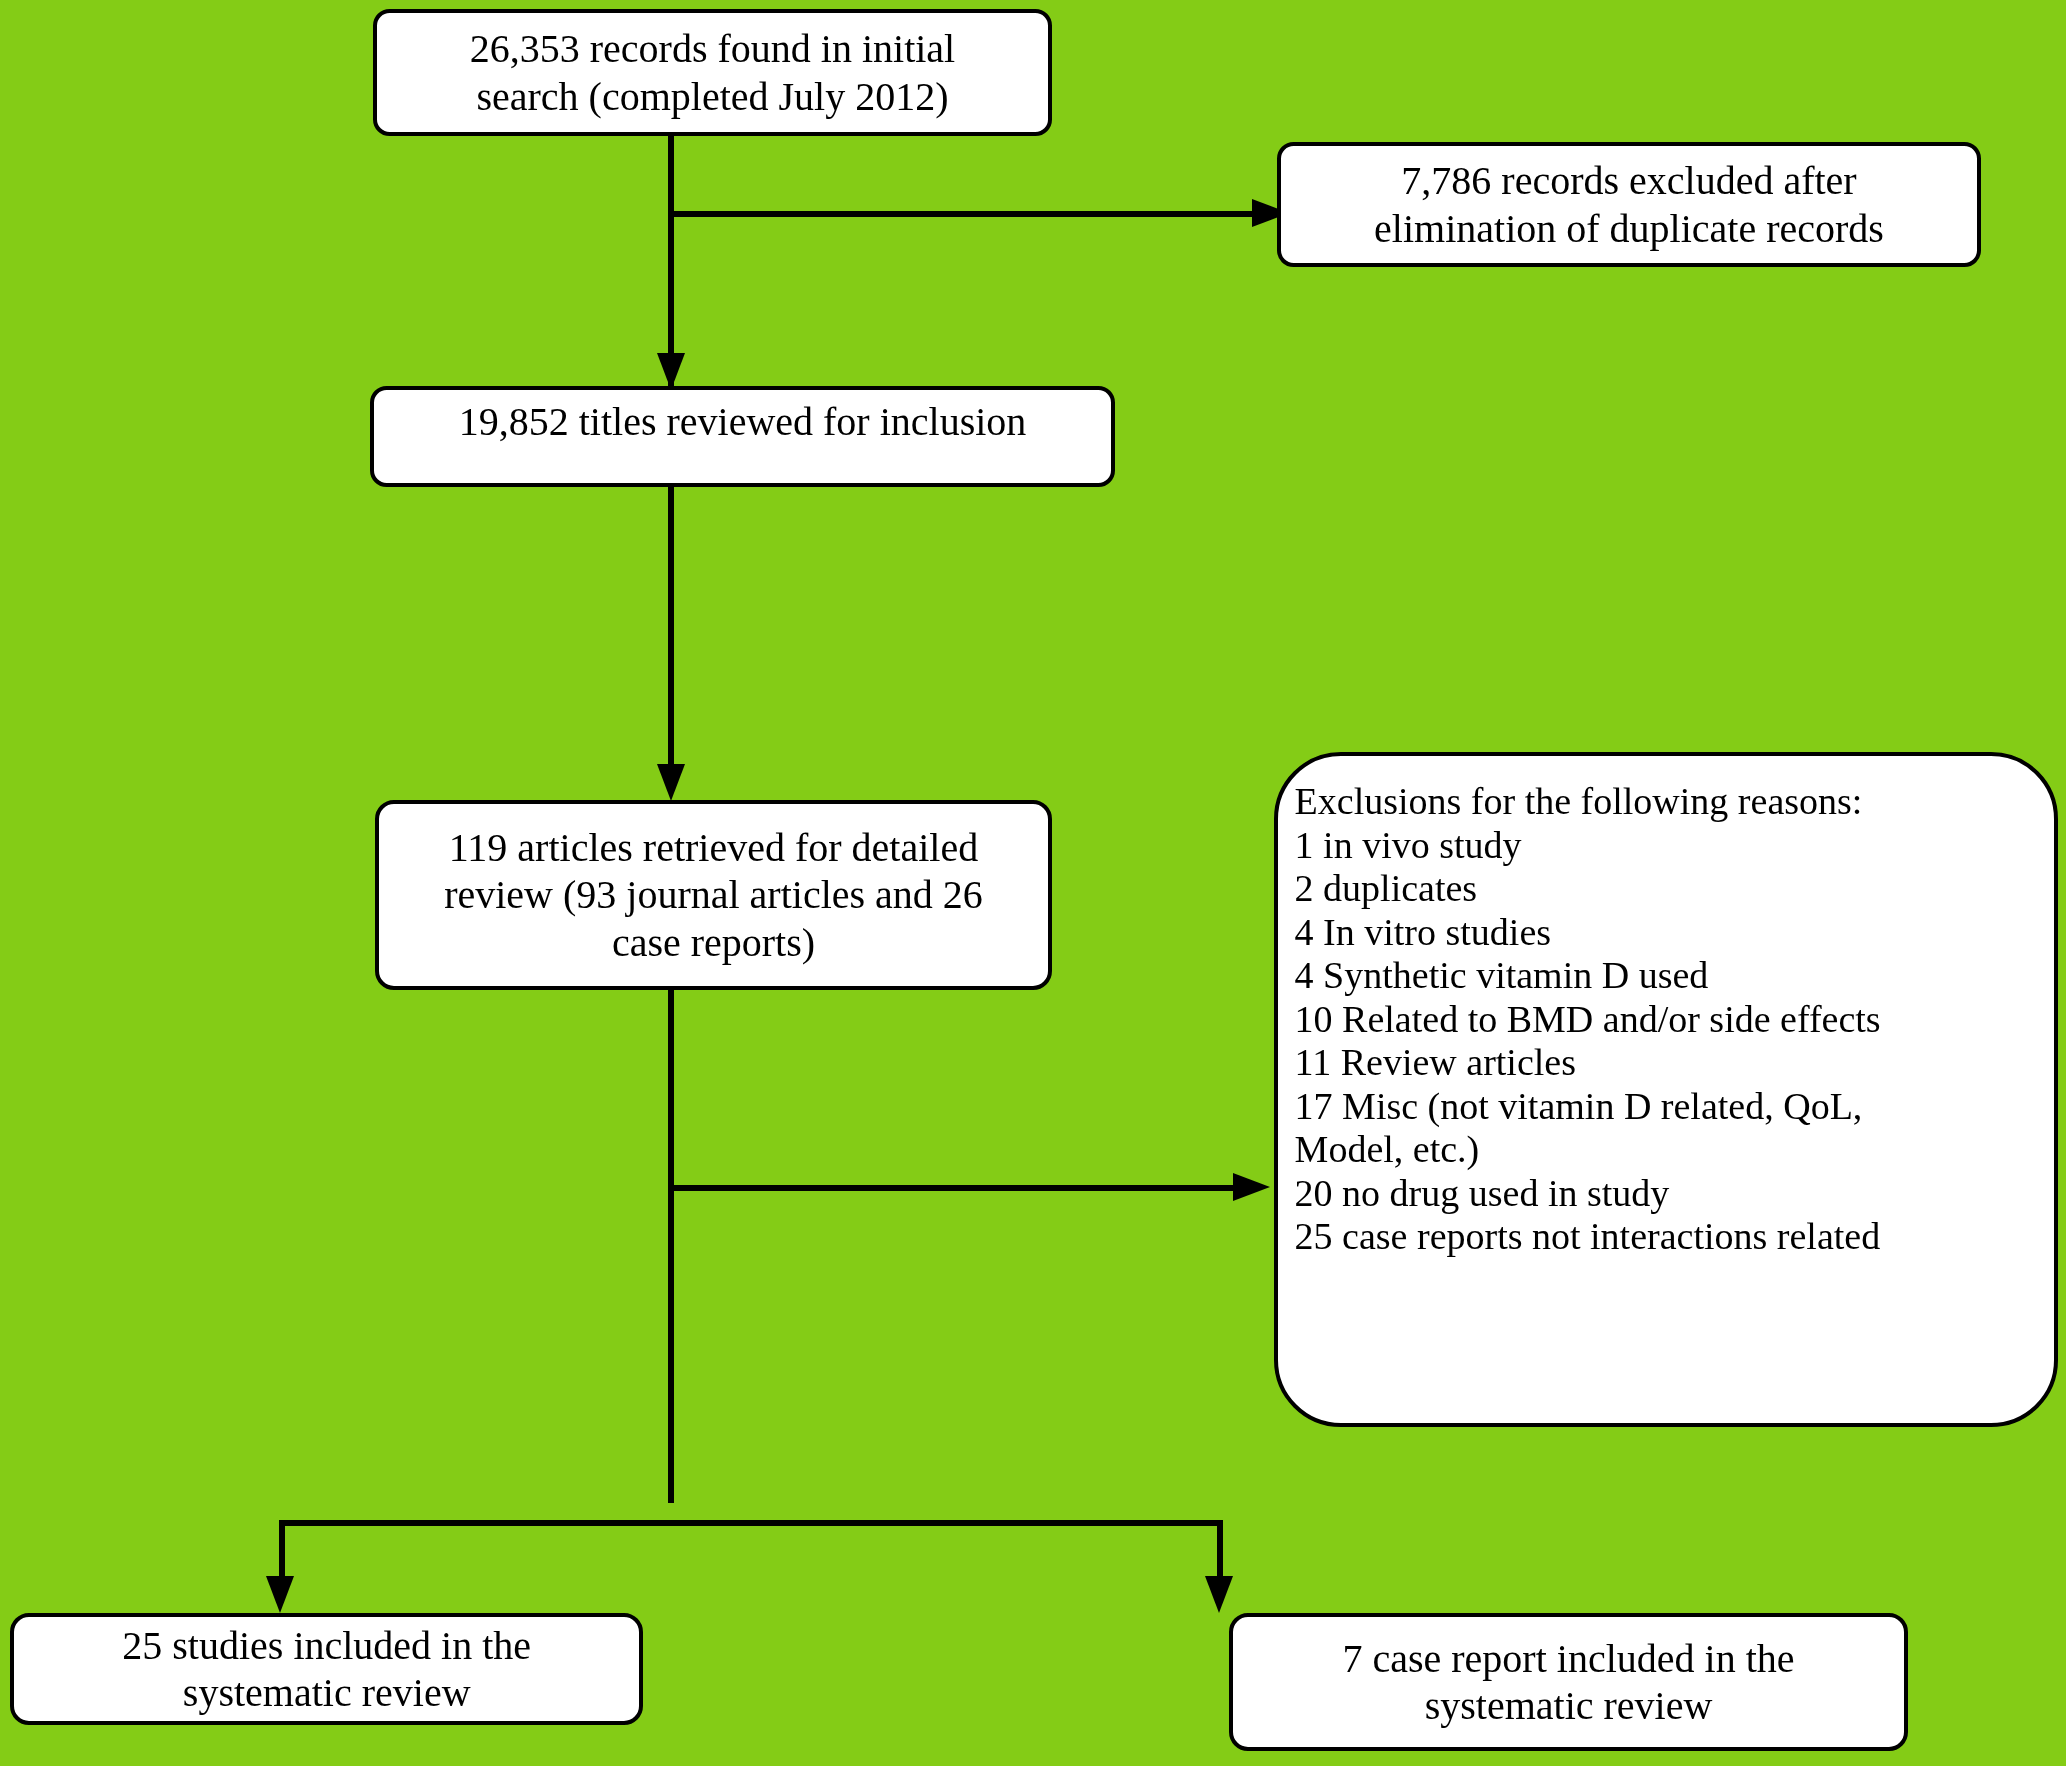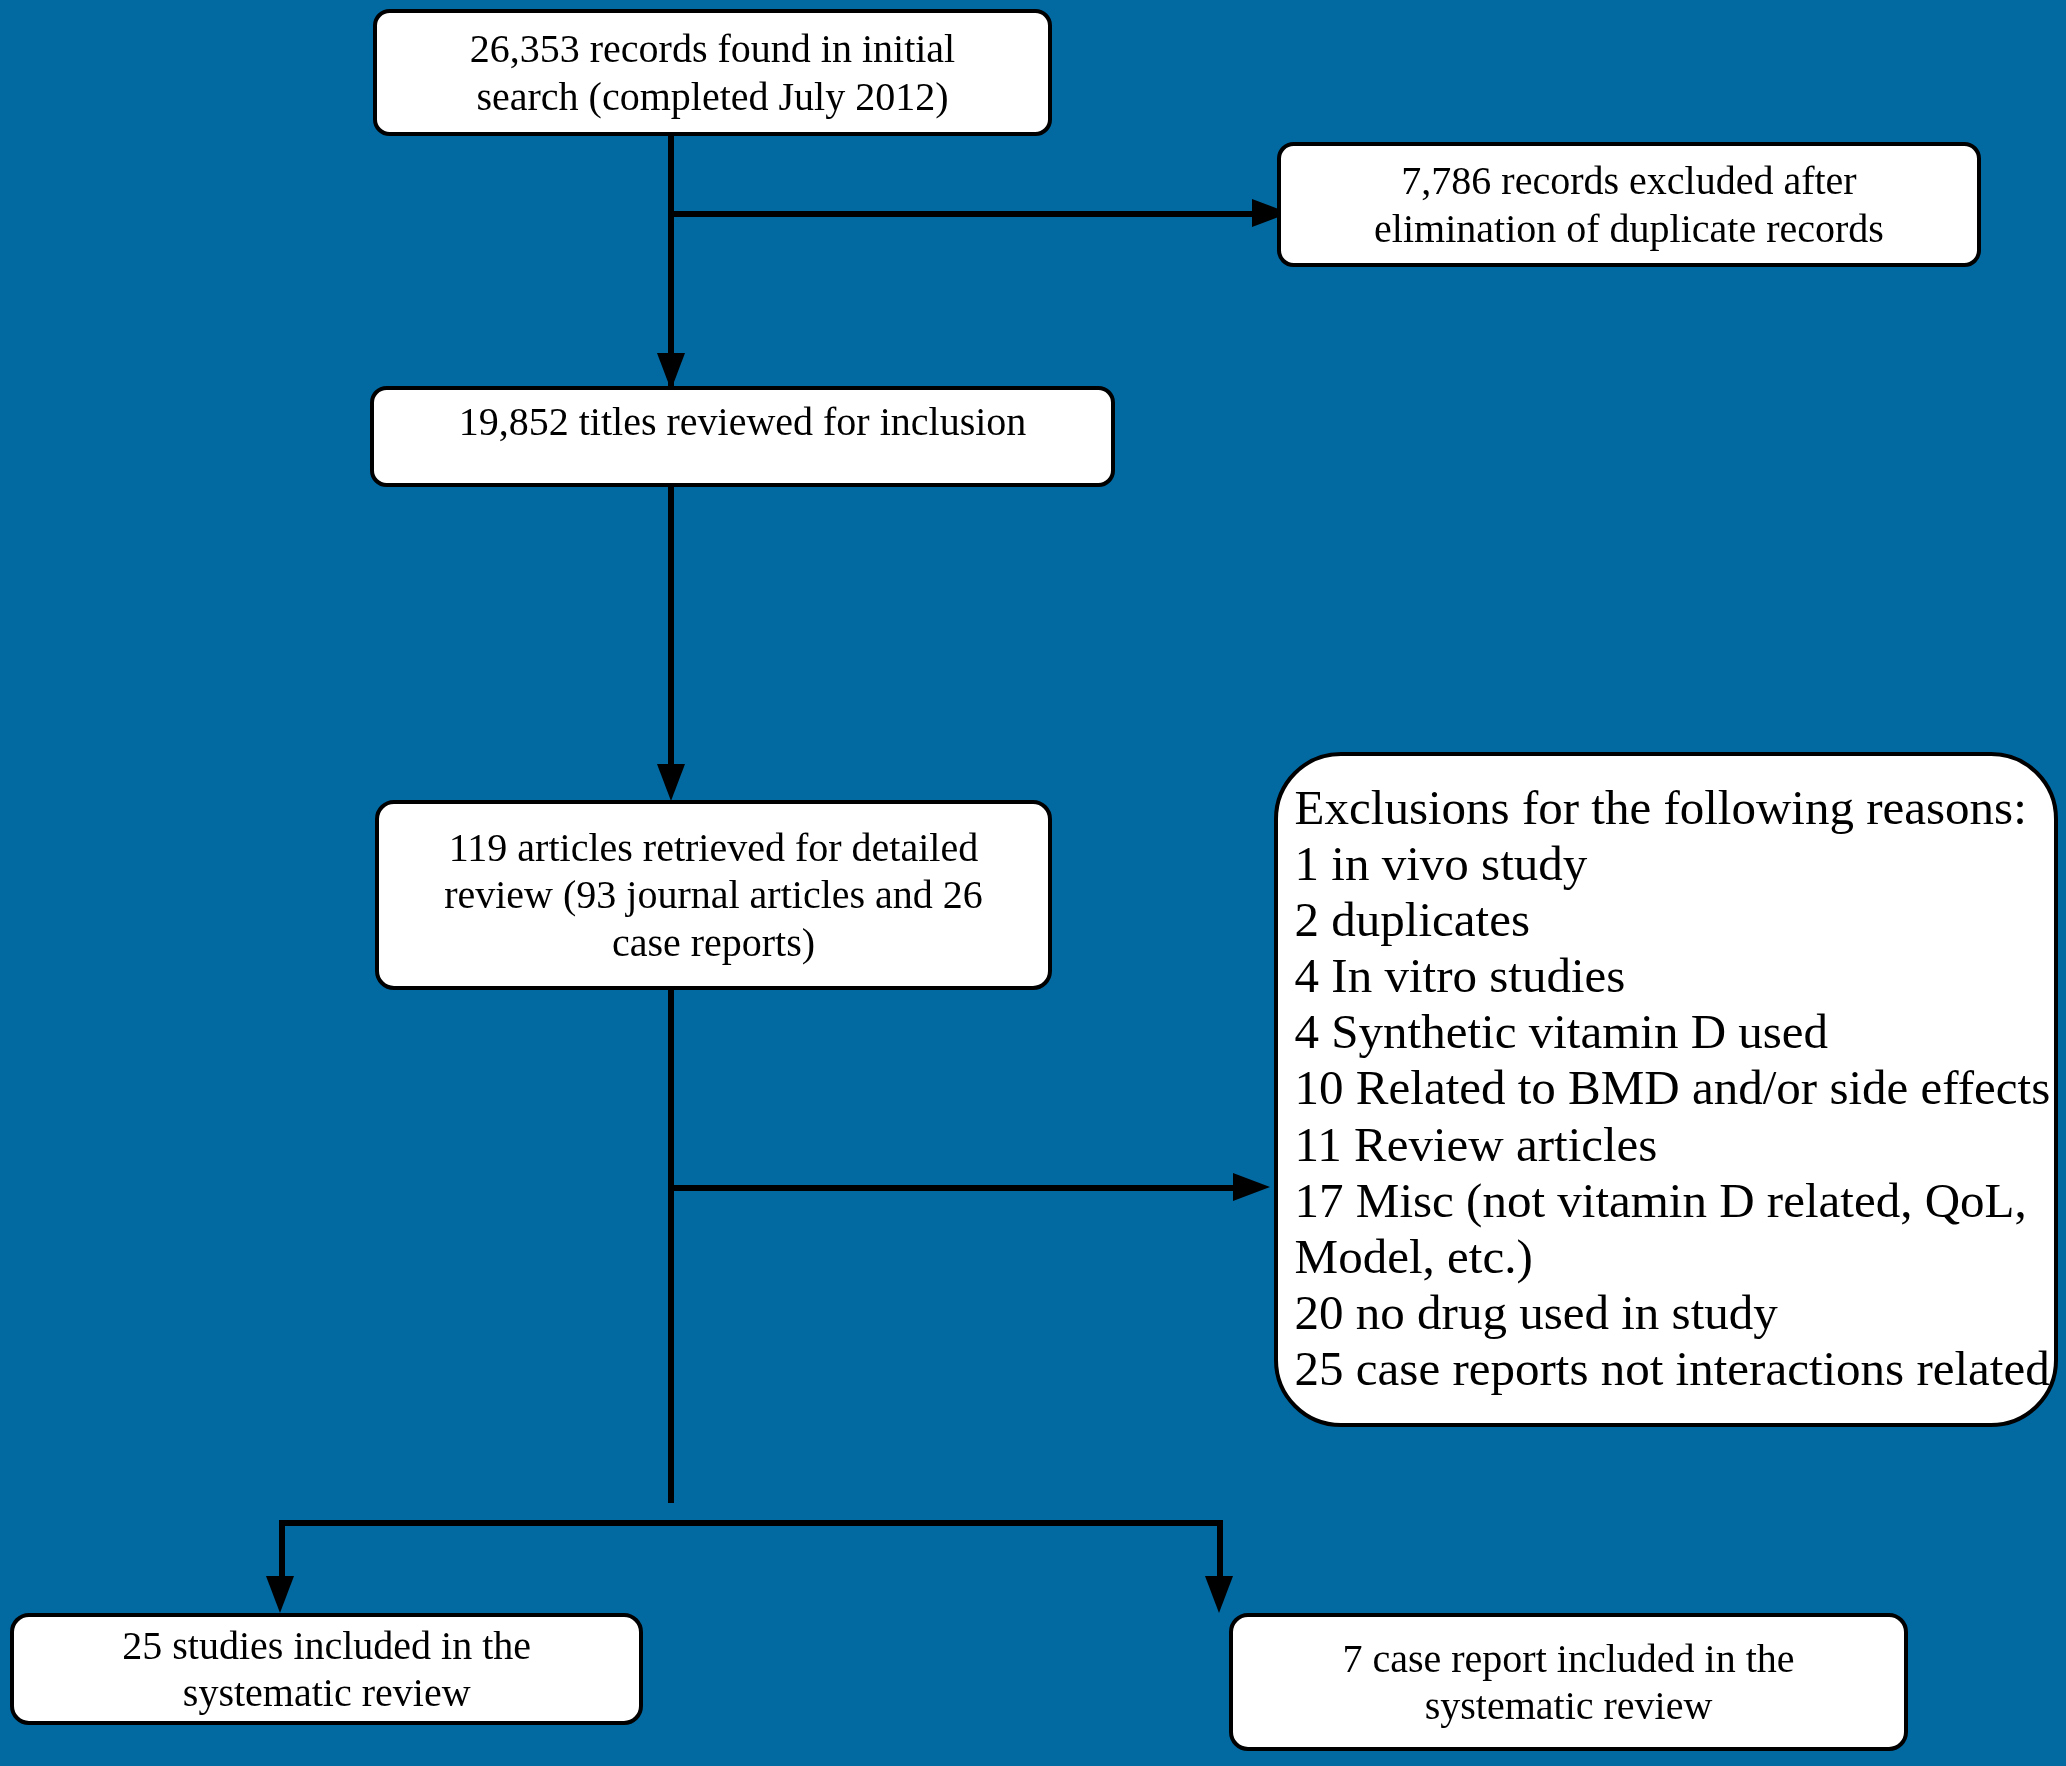--- a/index.html
+++ b/index.html
@@ -1,17 +1,17 @@
 <!DOCTYPE html>
 <html style="font-size:10.2px"><head>
 <meta charset="utf-8">
 <style>
   html,body{margin:0;padding:0;background:#ffffff;}
   body{font-family:"Liberation Serif","DejaVu Serif",serif;color:#000;}
-  #stage{position:relative;width:2066px;height:1767px;background:#0369a1;overflow:hidden;}
+  #stage{position:relative;width:2066px;height:1767px;background:#84cc16;overflow:hidden;}
 
   .node{
     position:absolute;
     box-sizing:border-box;
     border:4.5px solid #000;
     background:#fff;
     display:flex;
     flex-direction:column;
     justify-content:center;
     z-index:3;
@@ -24,21 +24,21 @@
   }
   .center .ln{text-align:center;}
   .left .ln{text-align:left;}
 
   
   #box-initial-search{left:373px;  top:9px;   width:679px; height:127px; border-radius:16.6px;}
   #box-duplicates-excluded{left:1277px; top:142px; width:704px; height:125px; border-radius:16.6px;}
   #box-titles-reviewed{left:370px;  top:386px;  width:745px; height:101px; border-radius:16.6px;}
   #box-articles-retrieved{left:375px; top:800px; width:677px; height:190px; border-radius:19px;}
   #box-exclusions{left:1274px; top:752px; width:784px; height:675px; border-radius:67px; justify-content:flex-start; padding:24px 0 0 16.6px;}
-  #box-exclusions .ln{font-size:49px; line-height:1.145;}
+  #box-exclusions .ln{font-size:38px; line-height:1.145;}
   #box-studies-included{left:10.2px;  top:1613px; width:633px;  height:112px; border-radius:19px;}
   #box-case-report-included{left:1229px; top:1613px; width:679px; height:138px; border-radius:19px;}
 
   
   .conn{position:absolute;background:#000;z-index:1;}
   .vline{width:5.8px;}
   .hline{height:5.8px;}
 
   .arrow-down{
     position:absolute;

